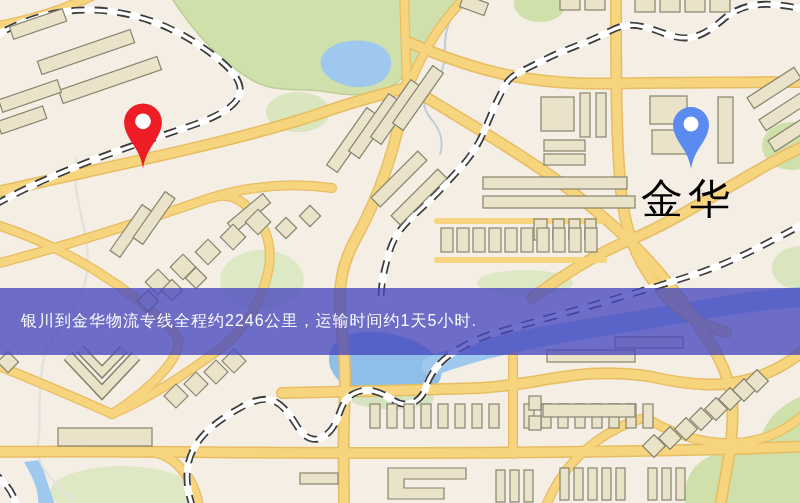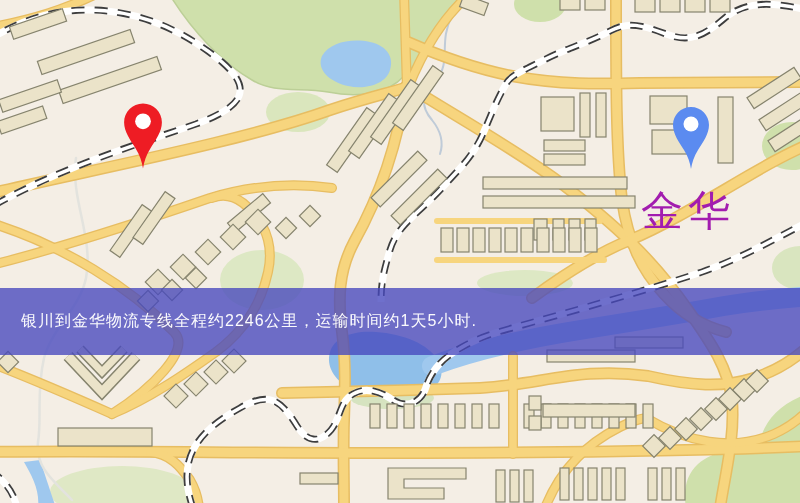--- a/index.html
+++ b/index.html
@@ -4,21 +4,21 @@
 <style>
   html,body{margin:0;padding:0;}
   body{width:800px;height:503px;overflow:hidden;font-family:"Liberation Sans",sans-serif;}
   .screen{position:relative;width:800px;height:503px;background:#f4eee5;overflow:hidden;}
   .map-canvas{position:absolute;left:0;top:0;}
   .marker{position:absolute;}
   .pin-svg{display:block;}
   .place-label{position:absolute;font-weight:400;letter-spacing:5px;line-height:1;
     font-family:"Liberation Sans",sans-serif;white-space:nowrap;}
   .label-origin{left:90px;top:181px;font-size:42px;color:#e80909;}
-  .label-dest{left:641px;top:178px;font-size:42px;color:#a21caf;margin-top:12px;}
+  .label-dest{left:641px;top:178px;font-size:42px;color:#000000;}
   .banner{position:absolute;left:0;top:288px;width:800px;height:67px;
     background:rgba(70,72,190,0.78);display:flex;align-items:center;}
   .banner-text{color:#fbfbfd;font-size:16px;padding-left:21px;letter-spacing:1px;white-space:nowrap;}
 </style>
 </head>
 <body>
 
 <div class="screen">
 
   <svg class="map-canvas" width="800" height="503" viewBox="0 0 800 503">

